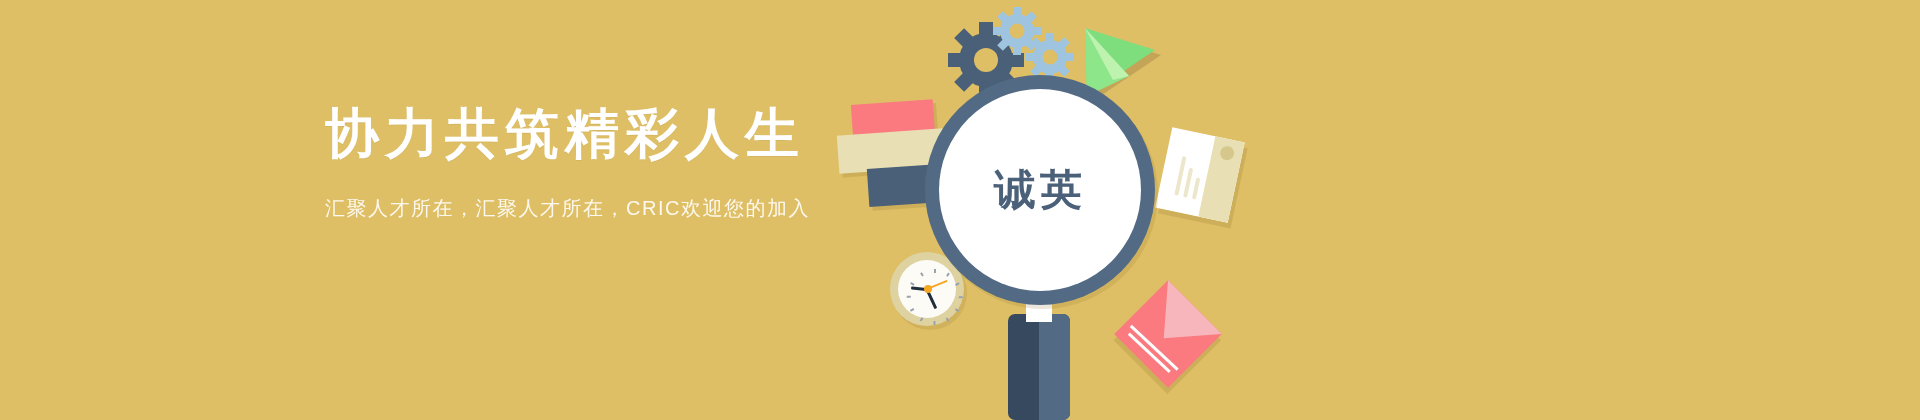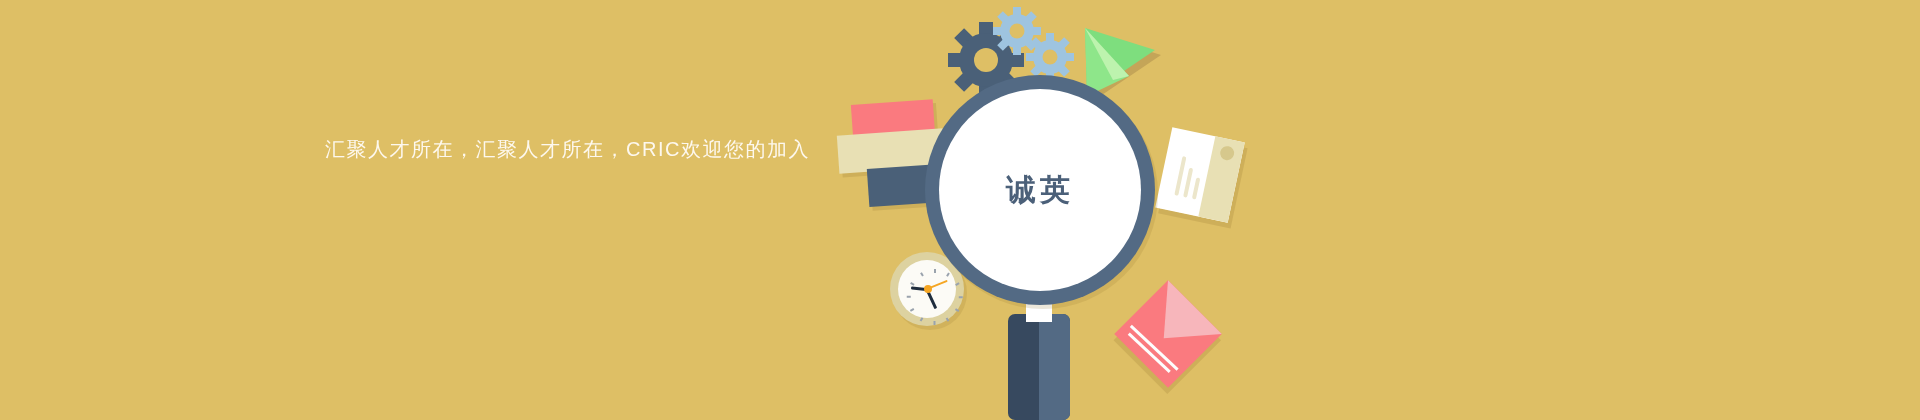--- a/index.html
+++ b/index.html
@@ -110,21 +110,21 @@
     top: 0;
     width: 202px;
     height: 202px;
     display: flex;
     flex-direction: column;
     align-items: center;
     justify-content: center;
     gap: 2px;
   }
   .mag-line {
-    font-size: 30px;
+    font-size: 42px;
     font-weight: 700;
     color: #4b6079;
     letter-spacing: 4px;
     line-height: 1.08;
   }
 
   
   .gear {
     position: absolute;
   }
@@ -275,20 +275,21 @@
     transform: rotate(-2deg);
   }
 </style>
 </head>
 <body>
 
 <div id="banner">
   <div class="bg"></div>
 
   <div class="text-block">
+    <div class="headline">协力共筑精彩人生</div>
     <div class="subline">汇聚人才所在，汇聚人才所在，CRIC欢迎您的加入</div>
   </div>
 
   <div class="illus">
 
     <div class="gear" style="left:118px; top:22px;">
       <svg width="76" height="76" viewBox="0 0 76 76">
         <g transform="translate(38,38)">
           <g fill="#4a6078">
             <rect x="-7" y="-38" width="14" height="14"></rect>

